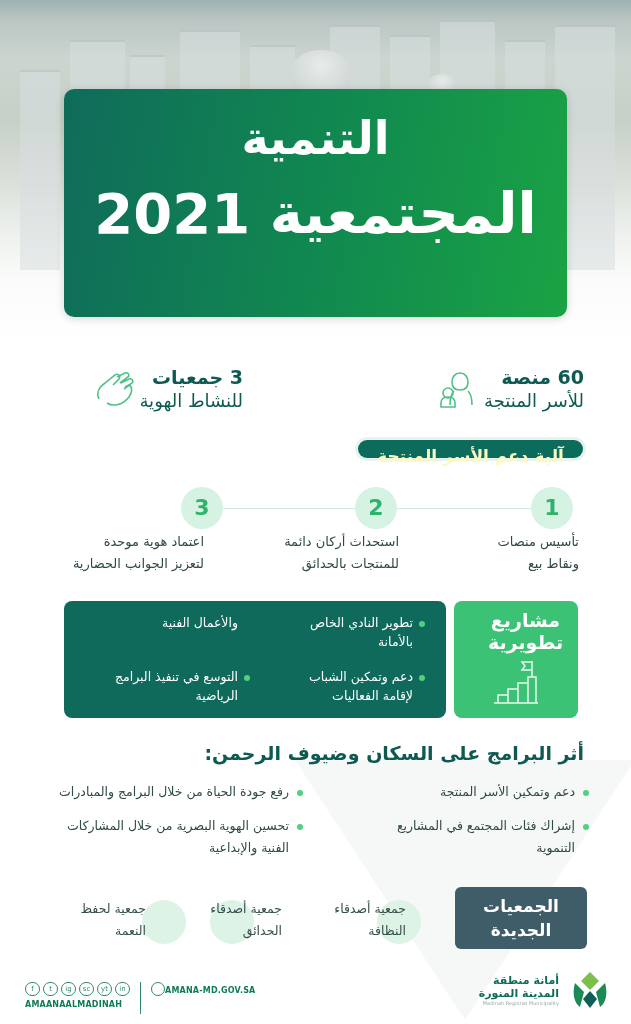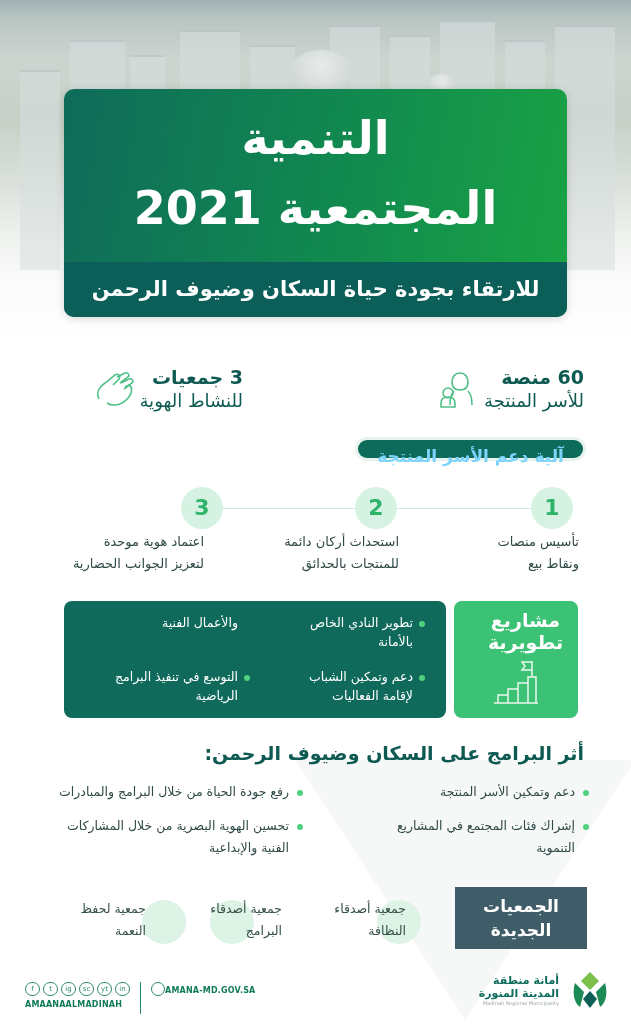--- a/index.html
+++ b/index.html
@@ -22,35 +22,35 @@
     position: absolute; left: 64px; top: 89px; width: 503px; height: 228px;
     border-radius: 10px; overflow: hidden;
     background: linear-gradient(100deg, #0f6b5a 0%, #118a4f 55%, #1aa344 100%);
     box-shadow: 0 2px 8px rgba(0,0,0,0.15);
   }
   .title-card .t1, .title-card .t2 {
     position: absolute; left: 0; right: 0; text-align: center; color: #fff; font-weight: bold;
     font-family: "DejaVu Sans", sans-serif;
   }
   .title-card .t1 { top: 22px; font-size: 46px; }
-  .title-card .t2 { top: 92px; font-size: 46px; }
+  .title-card .t2 { top: 92px; font-size: 56px; }
   .title-card .sub {
     position: absolute; left: 0; right: 0; bottom: 0; height: 55px;
     background: #0c5f58; color: #fff; text-align: center; font-size: 21px; font-weight: bold; line-height: 55px;
   }
 
   .stat { position: absolute; display: flex; align-items: center; }
   .stat .txt { text-align: right; color: #0e5a52; }
   .stat .num { font-weight: bold; font-size: 19px; line-height: 24px; }
   .stat .lbl { font-size: 18px; line-height: 24px; }
   .icon-line { width: 46px; height: 40px; }
 
   .pill {
     position: absolute; left: 358px; top: 440px; width: 225px; height: 18px; border-radius: 16px;
-    background: #0d6b5c; color: #7dd3fc; font-weight: bold; font-size: 17px; text-align: center; line-height: 32px;
+    background: #0d6b5c; color: #fef9c3; font-weight: bold; font-size: 17px; text-align: center; line-height: 32px;
     box-shadow: 0 0 0 3px #e7f4ee;
   }
 
   .steps-line { position: absolute; top: 508px; left: 205px; width: 345px; height: 1px; background: #cfe9dc; }
   .step-circle {
     position: absolute; width: 42px; height: 42px; border-radius: 50%; background: #d5f2e3;
     color: #2eb36a; font-weight: bold; font-size: 22px; text-align: center; line-height: 42px; direction: ltr;
   }
   .step-text { position: absolute; top: 531px; color: #2f4a47; font-size: 13px; line-height: 22px; text-align: right; }
 
@@ -64,21 +64,21 @@
     background: #0f6a5c;
   }
   .proj-item { position: absolute; color: #fff; font-size: 12.5px; line-height: 19px; text-align: right; }
   .dot::before { content: ""; display: inline-block; width: 6px; height: 6px; border-radius: 50%; background: #4fd17f; margin-left: 6px; vertical-align: middle; }
 
   .impact-title { position: absolute; right: 47px; top: 742px; color: #0e5a52; font-weight: bold; font-size: 19px; }
   .imp { position: absolute; color: #2f4a47; font-size: 12.5px; line-height: 22px; text-align: right; }
   .imp .d { display: inline-block; width: 6px; height: 6px; border-radius: 50%; background: #4fd17f; margin-left: 8px; vertical-align: middle; }
 
   .assoc-label {
-    position: absolute; left: 455px; top: 887px; width: 132px; height: 62px; border-radius: 0;
+    position: absolute; left: 455px; top: 887px; width: 132px; height: 62px; border-radius: 6px;
     background: #3f5d68; color: #fff; font-weight: bold; font-size: 17px; line-height: 24px; text-align: center; padding-top: 7px;
   }
   .assoc { position: absolute; top: 898px; color: #35504b; font-size: 12.5px; line-height: 22px; text-align: right; }
   .assoc-circle { position: absolute; width: 44px; height: 44px; border-radius: 50%; background: #dcf3e6; top: 900px; }
   .bg-chevron { position: absolute; left: 295px; top: 760px; width: 0; height: 0; border-left: 170px solid transparent; border-right: 170px solid transparent; border-top: 260px solid #f4f5f5; opacity: 0.8; }
 
   .footer-left { position: absolute; left: 25px; top: 982px; direction: ltr; display: flex; align-items: flex-start; gap: 6px; }
   .social { display: flex; gap: 3px; }
   .soc { width: 15px; height: 14px; border: 1px solid #2e8a6a; border-radius: 7px; color: #2e8a6a; font-size: 7px; line-height: 12px; text-align: center; }
   .handle { color: #0f7a5a; font-size: 8px; font-weight: bold; margin-top: 4px; letter-spacing: 0.2px; }
@@ -107,21 +107,20 @@
   <div class="bldg" style="left:440px;width:55px;height:250px"></div>
   <div class="bldg" style="left:505px;width:40px;height:230px"></div>
   <div class="bldg" style="left:555px;width:60px;height:245px"></div>
   <div class="dome" style="left:292px;top:50px;width:58px;height:40px"></div>
   <div class="dome" style="left:428px;top:74px;width:28px;height:18px"></div>
 </div>
 
 <div class="title-card">
   <div class="t1">التنمية</div>
   <div class="t2">المجتمعية 2021</div>
-  <div class="sub">للارتقاء بجودة حياة السكان وضيوف الرحمن</div>
 </div>
 
 <div class="stat" style="right:47px;top:365px;">
   <div class="txt">
     <div class="num">60 منصة</div>
     <div class="lbl">للأسر المنتجة</div>
   </div>
   <svg class="icon-line" viewBox="0 0 46 40">
     <g fill="none" stroke="#4fc187" stroke-width="1.6">
       <path d="M22 4c5 0 8 4 8 9s-3 8-8 8-8-3-8-8 3-9 8-9z"></path>
@@ -223,21 +222,21 @@
 <div class="assoc-circle" style="left:377px;"></div>
 <div class="assoc-circle" style="left:210px;"></div>
 <div class="assoc-circle" style="left:142px;"></div>
 
 <div class="assoc" style="right:225px;">
   <div>جمعية أصدقاء</div>
   <div>النظافة</div>
 </div>
 <div class="assoc" style="right:349px;">
   <div>جمعية أصدقاء</div>
-  <div>البرامج</div>
+  <div>الحدائق</div>
 </div>
 <div class="assoc" style="right:485px;">
   <div>جمعية لحفظ</div>
   <div>النعمة</div>
 </div>
 
 <div class="footer-left">
   <div>
     <div class="social">
       <div class="soc">f</div>

